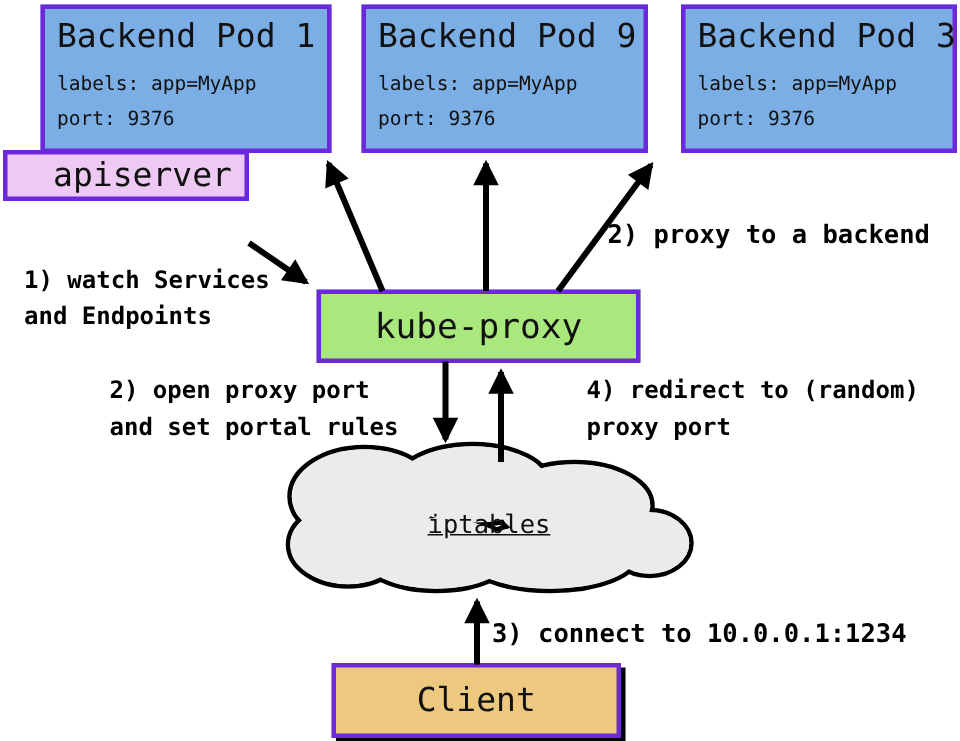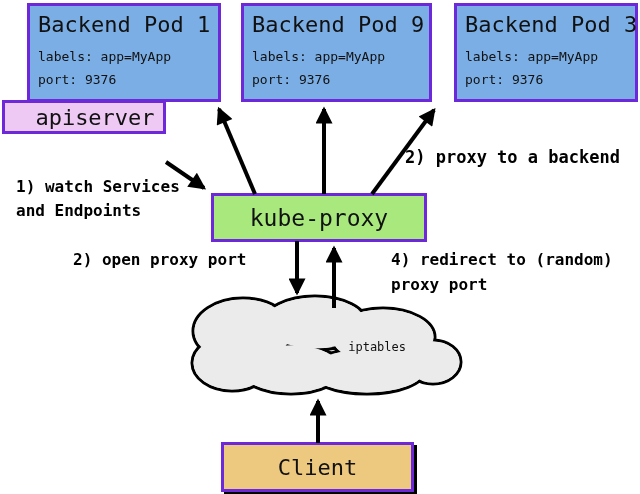--- a/index.html
+++ b/index.html
@@ -30,21 +30,21 @@
   }
   .step.big { font-size:17px; }
   #step1 { left:16px;  top:175px; line-height:24px; }
   #step2 { left:73px;  top:247px; }
   #step4 { left:360px; top:247px;margin-left:31px; }
   #step5 { left:405px; top:145px; }
   #step3 { left:328px; top:411px; }
 
   #iptables-label {
     position:absolute; left:246px; top:340px; width:160px;
-    text-align:right; font-size:12px;
+    text-align:center; font-size:17px;text-decoration:underline;
   }
   #diagram-svg { position:absolute; left:0; top:0; width:640px; height:494px; }
 </style>
 </head>
 <body>
 
 <div id="canvas">
 
   <div class="box pod" style="left:27px; top:3px; width:194px; height:99px;">
     <div class="pod-title">Backend Pod 1</div>
@@ -75,27 +75,31 @@
   <div class="box label-box" id="client-box">
     <span>Client</span>
   </div>
 
   <div class="step" id="step1">
     <div>1) watch Services</div>
     <div>and Endpoints</div>
   </div>
   <div class="step" id="step2">
     <div>2) open proxy port</div>
+    <div>and set portal rules</div>
   </div>
   <div class="step big" id="step5">
     <div>2) proxy to a backend</div>
   </div>
   <div class="step" id="step4">
     <div>4) redirect to (random)</div>
     <div>proxy port</div>
+  </div>
+  <div class="step big" id="step3">
+    <div>3) connect to 10.0.0.1:1234</div>
   </div>
 
   <svg id="diagram-svg" viewBox="0 0 640 494">
     <defs>
       <marker id="ah" viewBox="0 0 10 10" refX="8.5" refY="5" markerUnits="userSpaceOnUse" markerWidth="21" markerHeight="17" orient="auto">
         <path d="M0,0 L10,5 L0,10 z" fill="#000"></path>
       </marker>
     </defs>
 
     <g>

